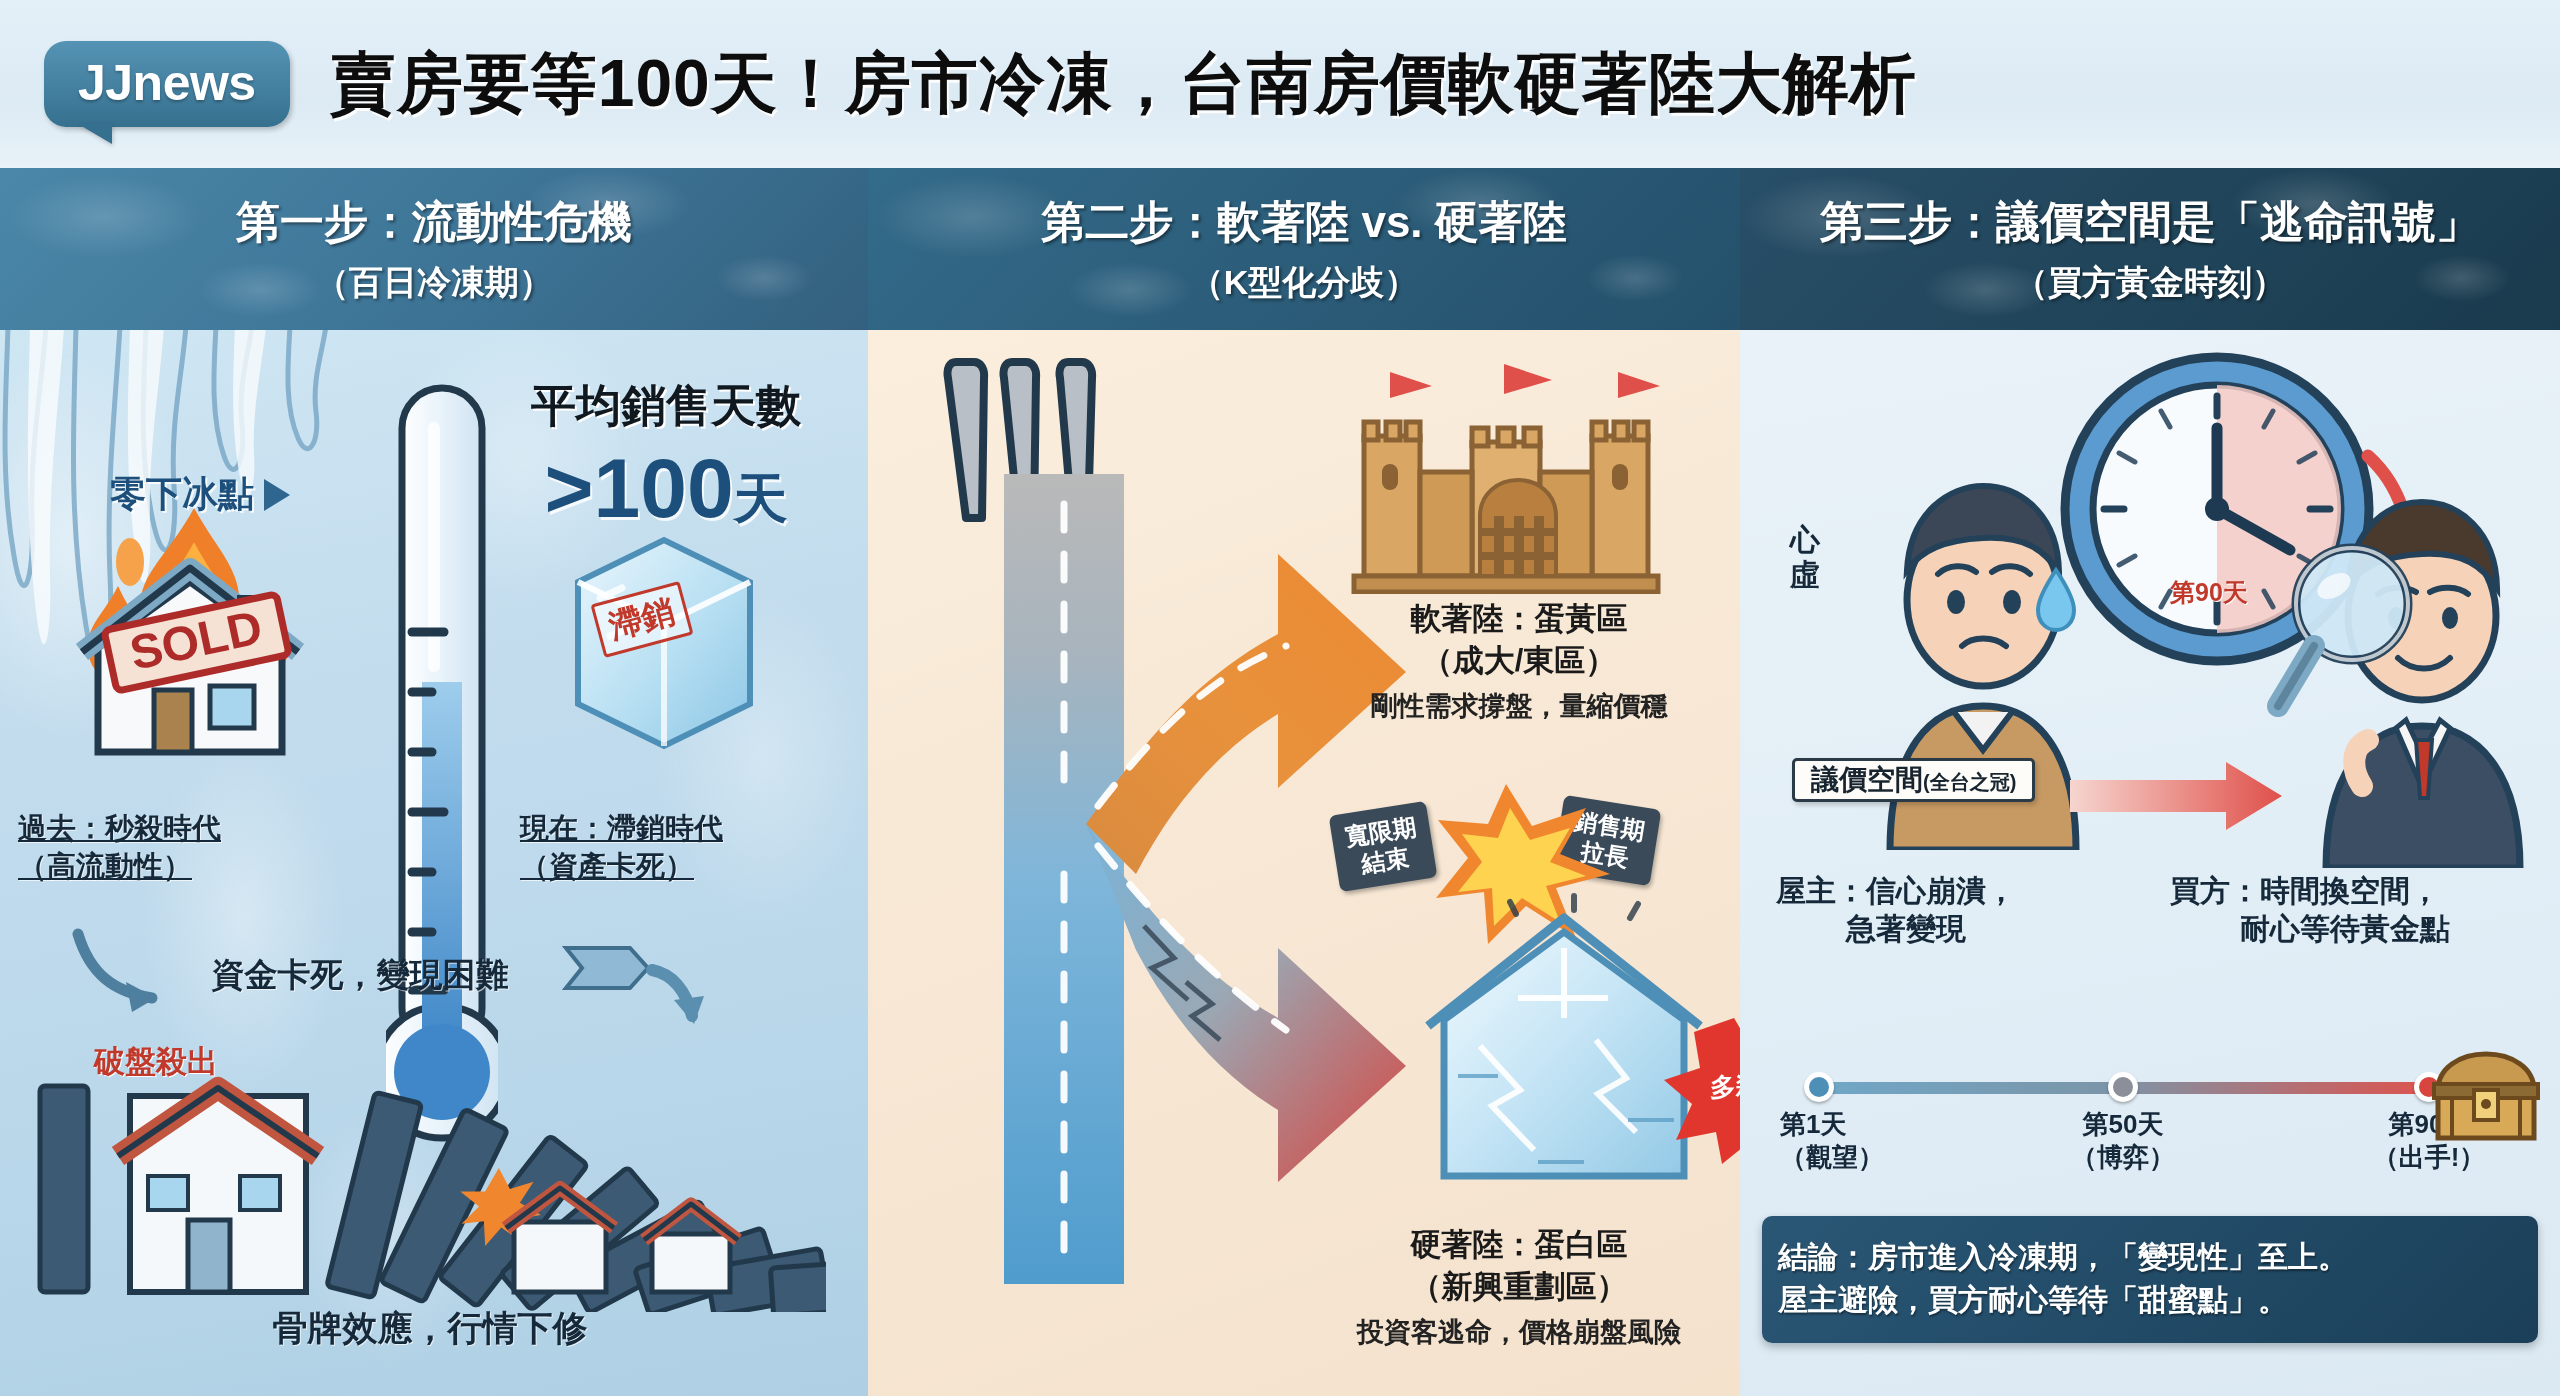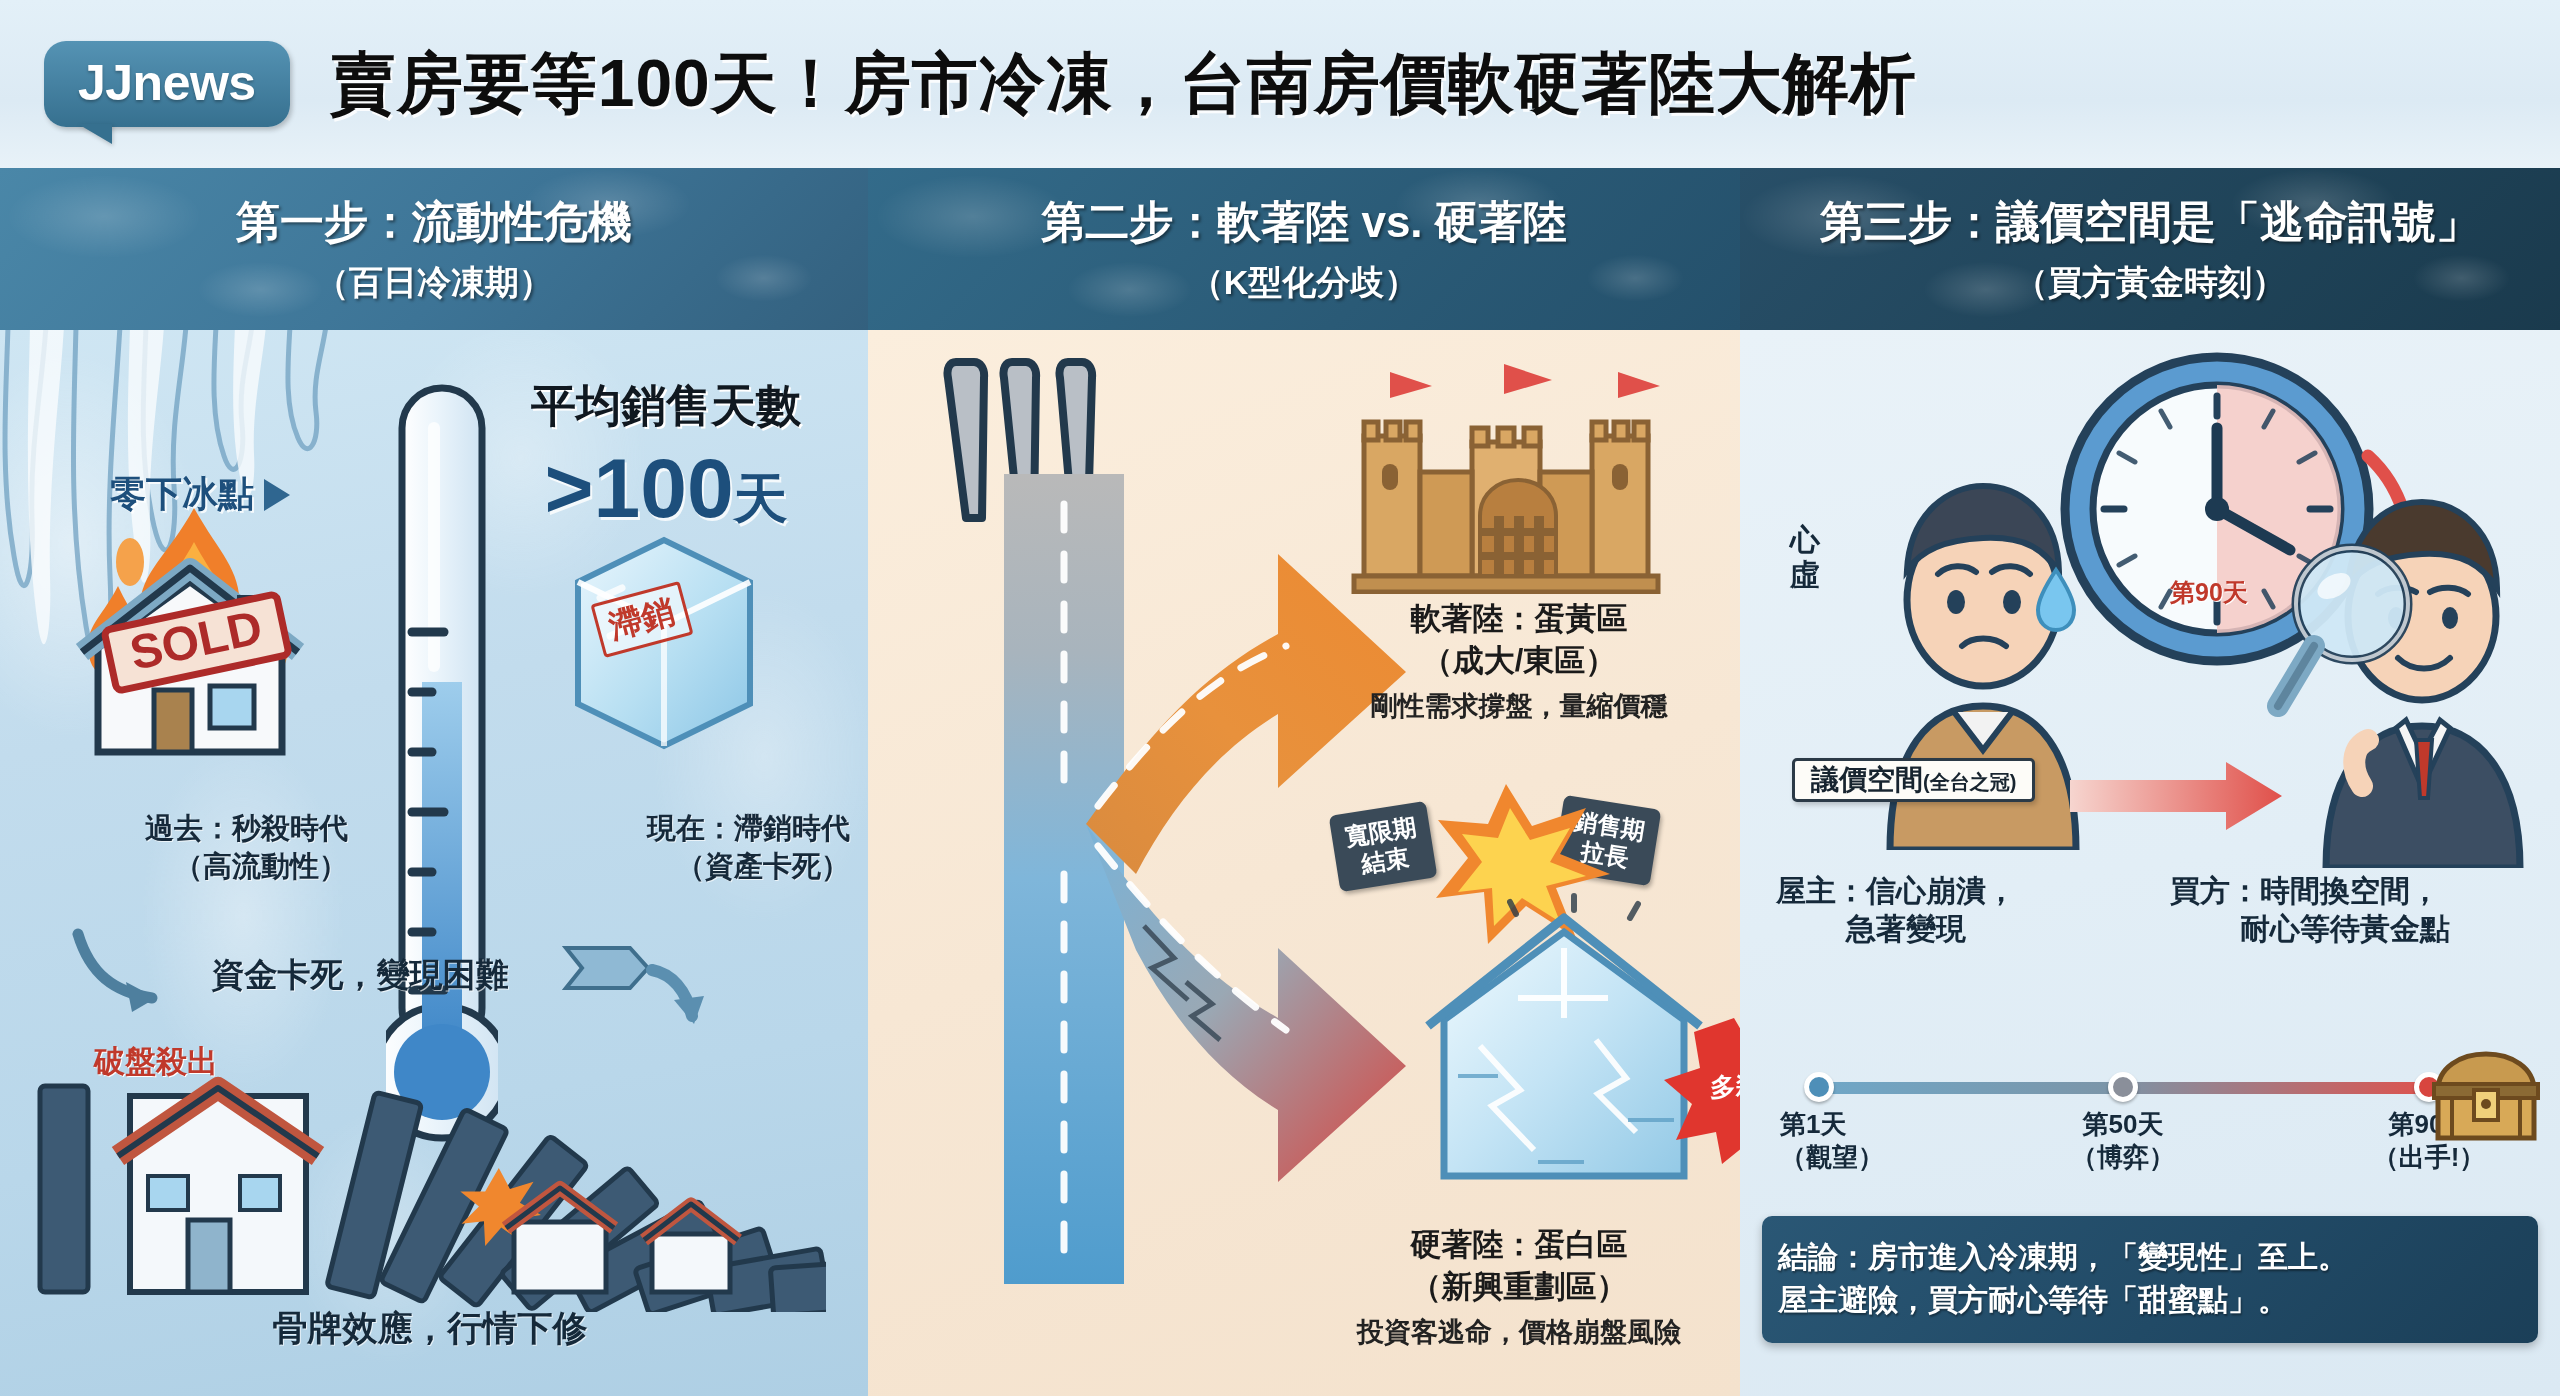--- a/index.html
+++ b/index.html
@@ -87,21 +87,21 @@
 
   .bigstat { position:absolute; left:486px; top:46px; width:360px; text-align:center; }
   .bigstat .l1 { font-size:45px; font-weight:bold; color:#101820; text-shadow:2px 2px 0 #fff; }
   .bigstat .l2 { font-size:84px; font-weight:bold; color:#1d4f7c; margin-top:4px; text-shadow:2px 3px 0 #ffffffcc; }
   .bigstat .l2 .unit { font-size:54px; }
 
   .zerolabel { position:absolute; left:110px; top:140px; font-size:36px; font-weight:bold; color:#1d4f7c;
                text-shadow: 2px 2px 0 #ffffffcc; display:flex; align-items:center; gap:10px;}
   .tri-r { width:0;height:0;border-left:26px solid #2f6690;border-top:16px solid transparent;border-bottom:16px solid transparent; }
 
-  .cap { font-size:29px; font-weight:bold; color:#16293a; line-height:1.3; text-align:right; text-shadow:1px 1px 0 #ffffffaa;}
+  .cap { font-size:29px; font-weight:bold; color:#16293a; line-height:1.3; text-align:left; text-shadow:1px 1px 0 #ffffffaa;text-decoration:underline;}
 
   .redstamp {
     display:inline-block; color:#c0392b; font-size:33px; font-weight:bold;
     border:3px solid #c0392b; padding:2px 10px; border-radius:4px;
     transform: rotate(-7deg); background: rgba(255,255,255,.55);
   }
   .redtxt { color:#c0392b; font-size:31px; font-weight:bold; text-shadow:1px 1px 0 #fff; }
 
   
   .klabelbox { position:absolute; text-align:center; }

